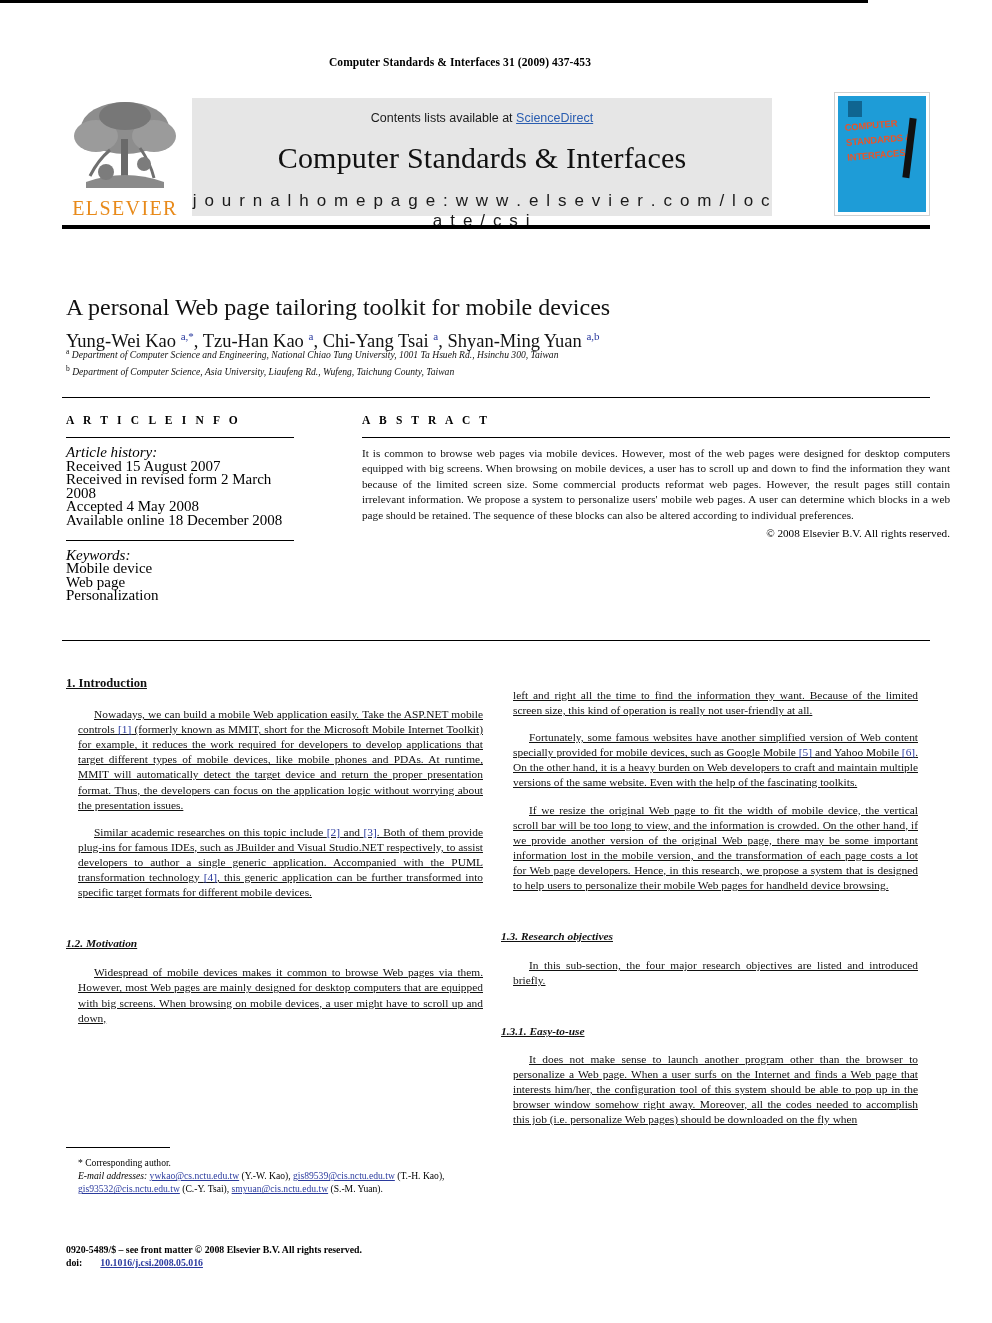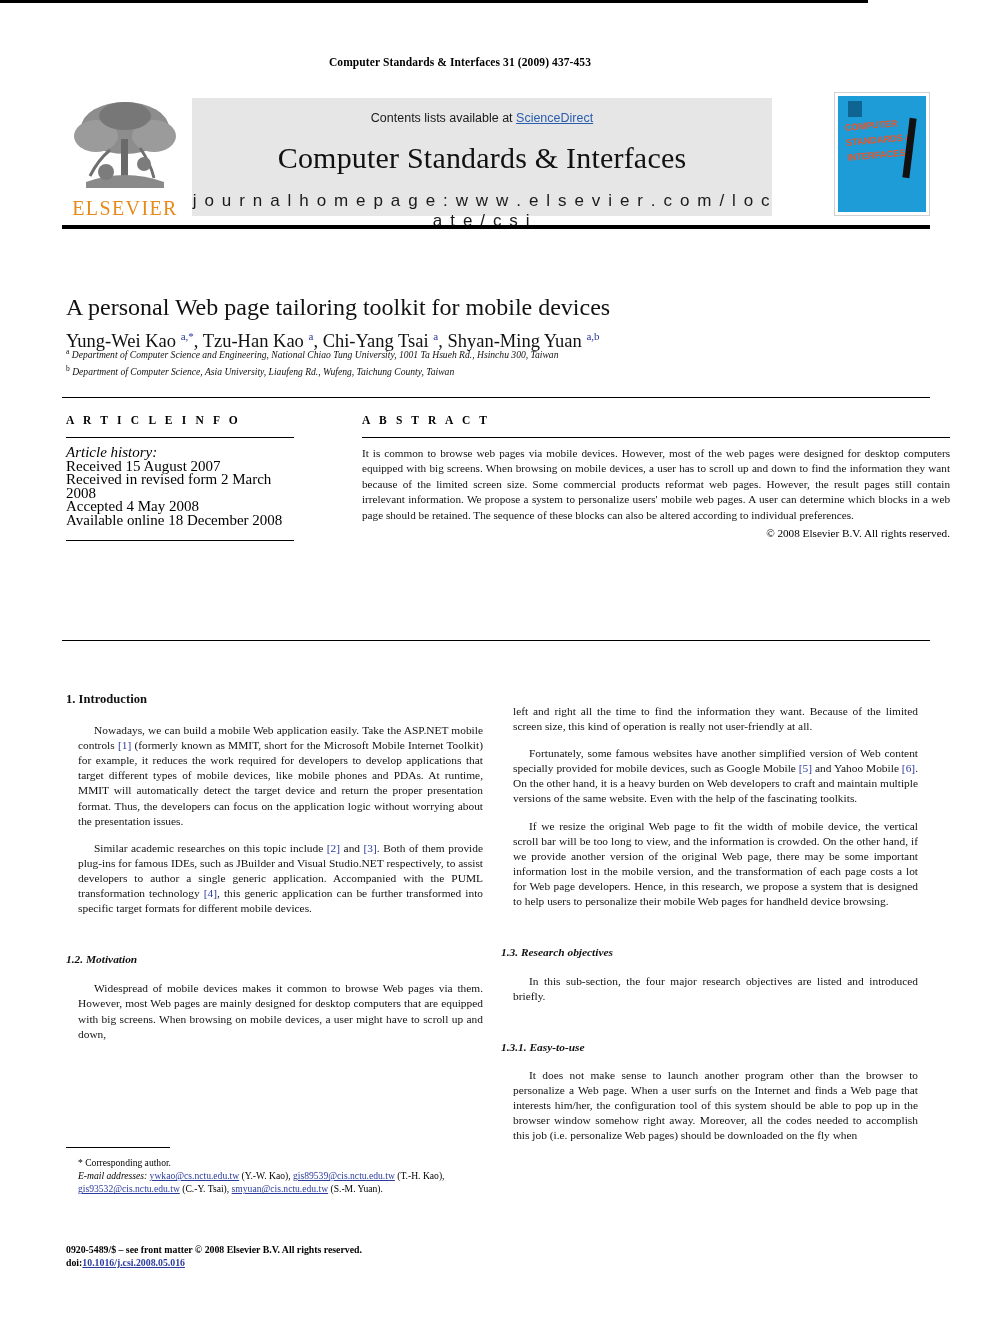--- a/index.html
+++ b/index.html
@@ -263,26 +263,27 @@
   }
   .abstract-copy {
     margin-top: 4px;
     text-align: right;
     font-size: 11.2px;
   }
 
   
   .col {
     position: absolute;
-    top: 692px;
+    top: 676px;
     width: 429px;
     font-size: 11.4px;
     line-height: 15.1px;
     text-align: justify;
     color: #111;
+    text-decoration: underline;
   }
   .col-left { left: 66px; }
   .col-right { left: 501px; }
 
   h2.sec {
     font-family: "Liberation Serif", serif;
     font-size: 12.6px;
     font-weight: bold;
     margin: 0 0 16px 0;
   }
@@ -326,21 +327,21 @@
 
   .imprint {
     position: absolute;
     top: 1243px;
     left: 66px;
     width: 460px;
     font-size: 9.8px;
     line-height: 13.4px;
     font-weight: bold;
   }
-  .imprint .doi-link { color: #2a3a9e; }
+  .imprint .doi-link { color: #2a3a9e; margin-left: 18px; }
 </style>
 </head>
 <body>
 
 <div class="page">
 
   <div class="running-head">Computer Standards &amp; Interfaces 31 (2009) 437-453</div>
 
   <div class="rule-top"></div>
 
@@ -400,20 +401,26 @@
     <div class="sec-caps">A R T I C L E   I N F O</div>
     <div class="thin-rule"></div>
     <div class="info-block">
       <div class="it">Article history:</div>
       <div>Received 15 August 2007</div>
       <div>Received in revised form 2 March 2008</div>
       <div>Accepted 4 May 2008</div>
       <div>Available online 18 December 2008</div>
     </div>
     <div class="info-gap-rule"></div>
+    <div class="info-block">
+      <div class="it">Keywords:</div>
+      <div>Mobile device</div>
+      <div>Web page</div>
+      <div>Personalization</div>
+    </div>
   </div>
 
   <div class="abs-col">
     <div class="sec-caps">A B S T R A C T</div>
     <div class="thin-rule"></div>
     <div class="abstract-text">It is common to browse web pages via mobile devices. However, most of the web pages were designed for desktop computers equipped with big screens. When browsing on mobile devices, a user has to scroll up and down to find the information they want because of the limited screen size. Some commercial products reformat web pages. However, the result pages still contain irrelevant information. We propose a system to personalize users' mobile web pages. A user can determine which blocks in a web page should be retained. The sequence of these blocks can also be altered according to individual preferences.</div>
     <div class="abstract-copy">© 2008 Elsevier B.V. All rights reserved.</div>
   </div>
 
   <div class="band-rule-bottom"></div>

